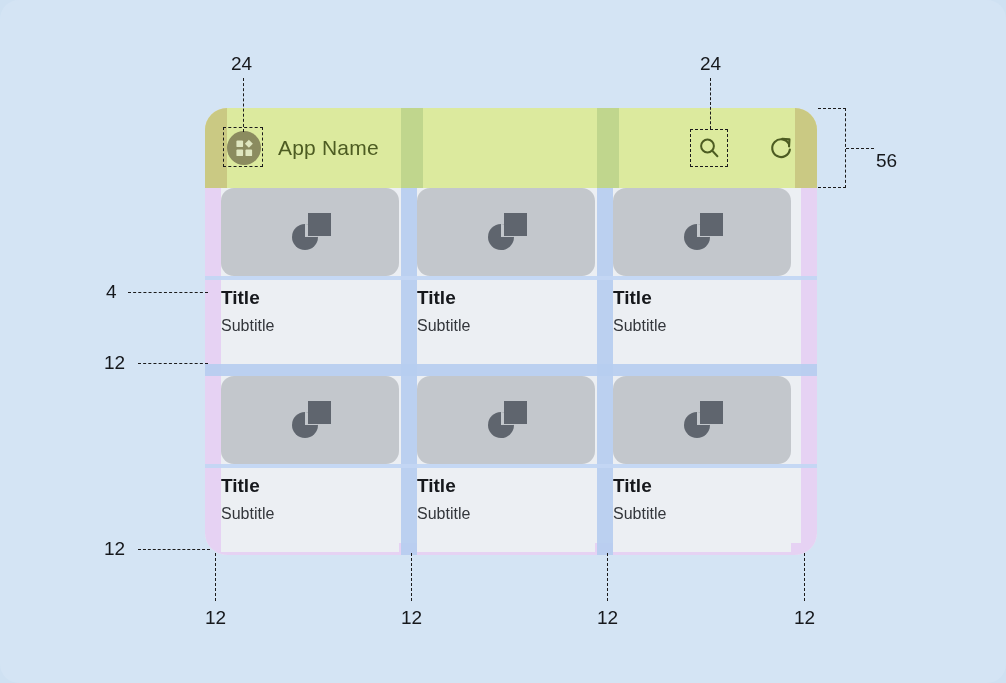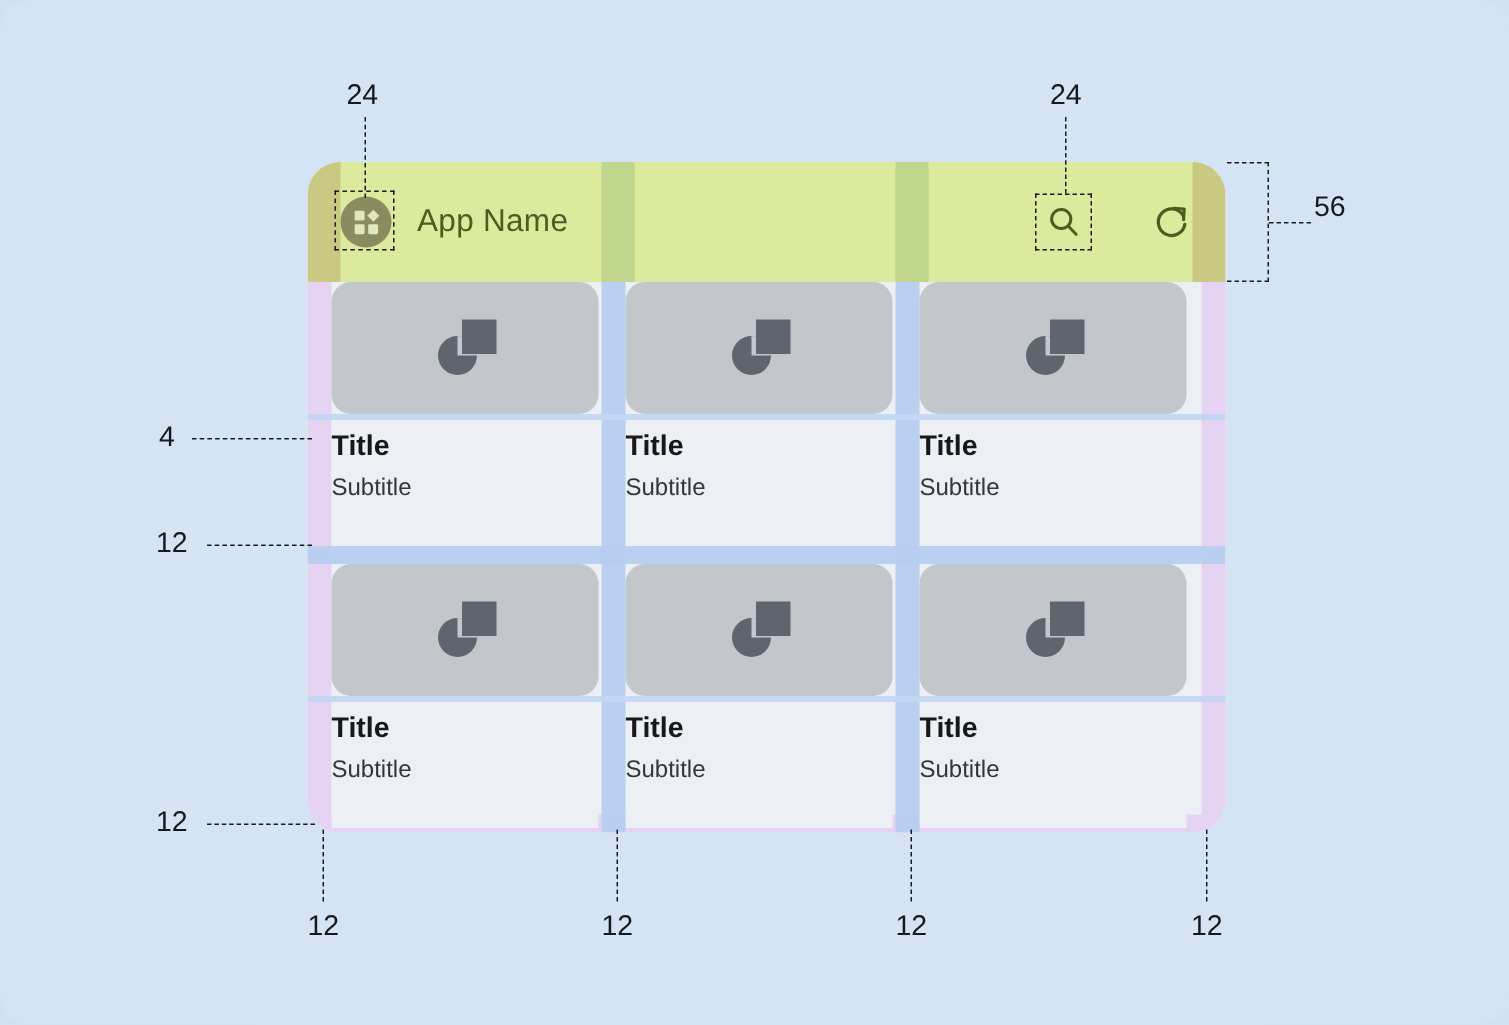--- a/index.html
+++ b/index.html
@@ -155,21 +155,21 @@
 <div id="canvas">
 
   <div class="ann" style="left:231px;top:53px;">24</div>
   <div class="lead-v" style="left:243px;top:78px;height:54px;"></div>
 
   <div class="ann" style="left:700px;top:53px;">24</div>
   <div class="lead-v" style="left:710px;top:78px;height:51px;"></div>
 
   <div class="bracket" style="left:818px;top:108px;width:28px;height:80px;"></div>
   <div class="lead-h" style="left:846px;top:148px;width:28px;"></div>
-  <div class="ann" style="left:876px;top:128px;">56</div>
+  <div class="ann" style="left:876px;top:150px;">56</div>
 
   <div class="ann" style="left:106px;top:281px;">4</div>
   <div class="lead-h" style="left:128px;top:292px;width:80px;"></div>
 
   <div class="ann" style="left:104px;top:352px;">12</div>
   <div class="lead-h" style="left:138px;top:363px;width:70px;"></div>
 
   <div class="ann" style="left:104px;top:538px;">12</div>
   <div class="lead-h" style="left:138px;top:549px;width:72px;"></div>
 

